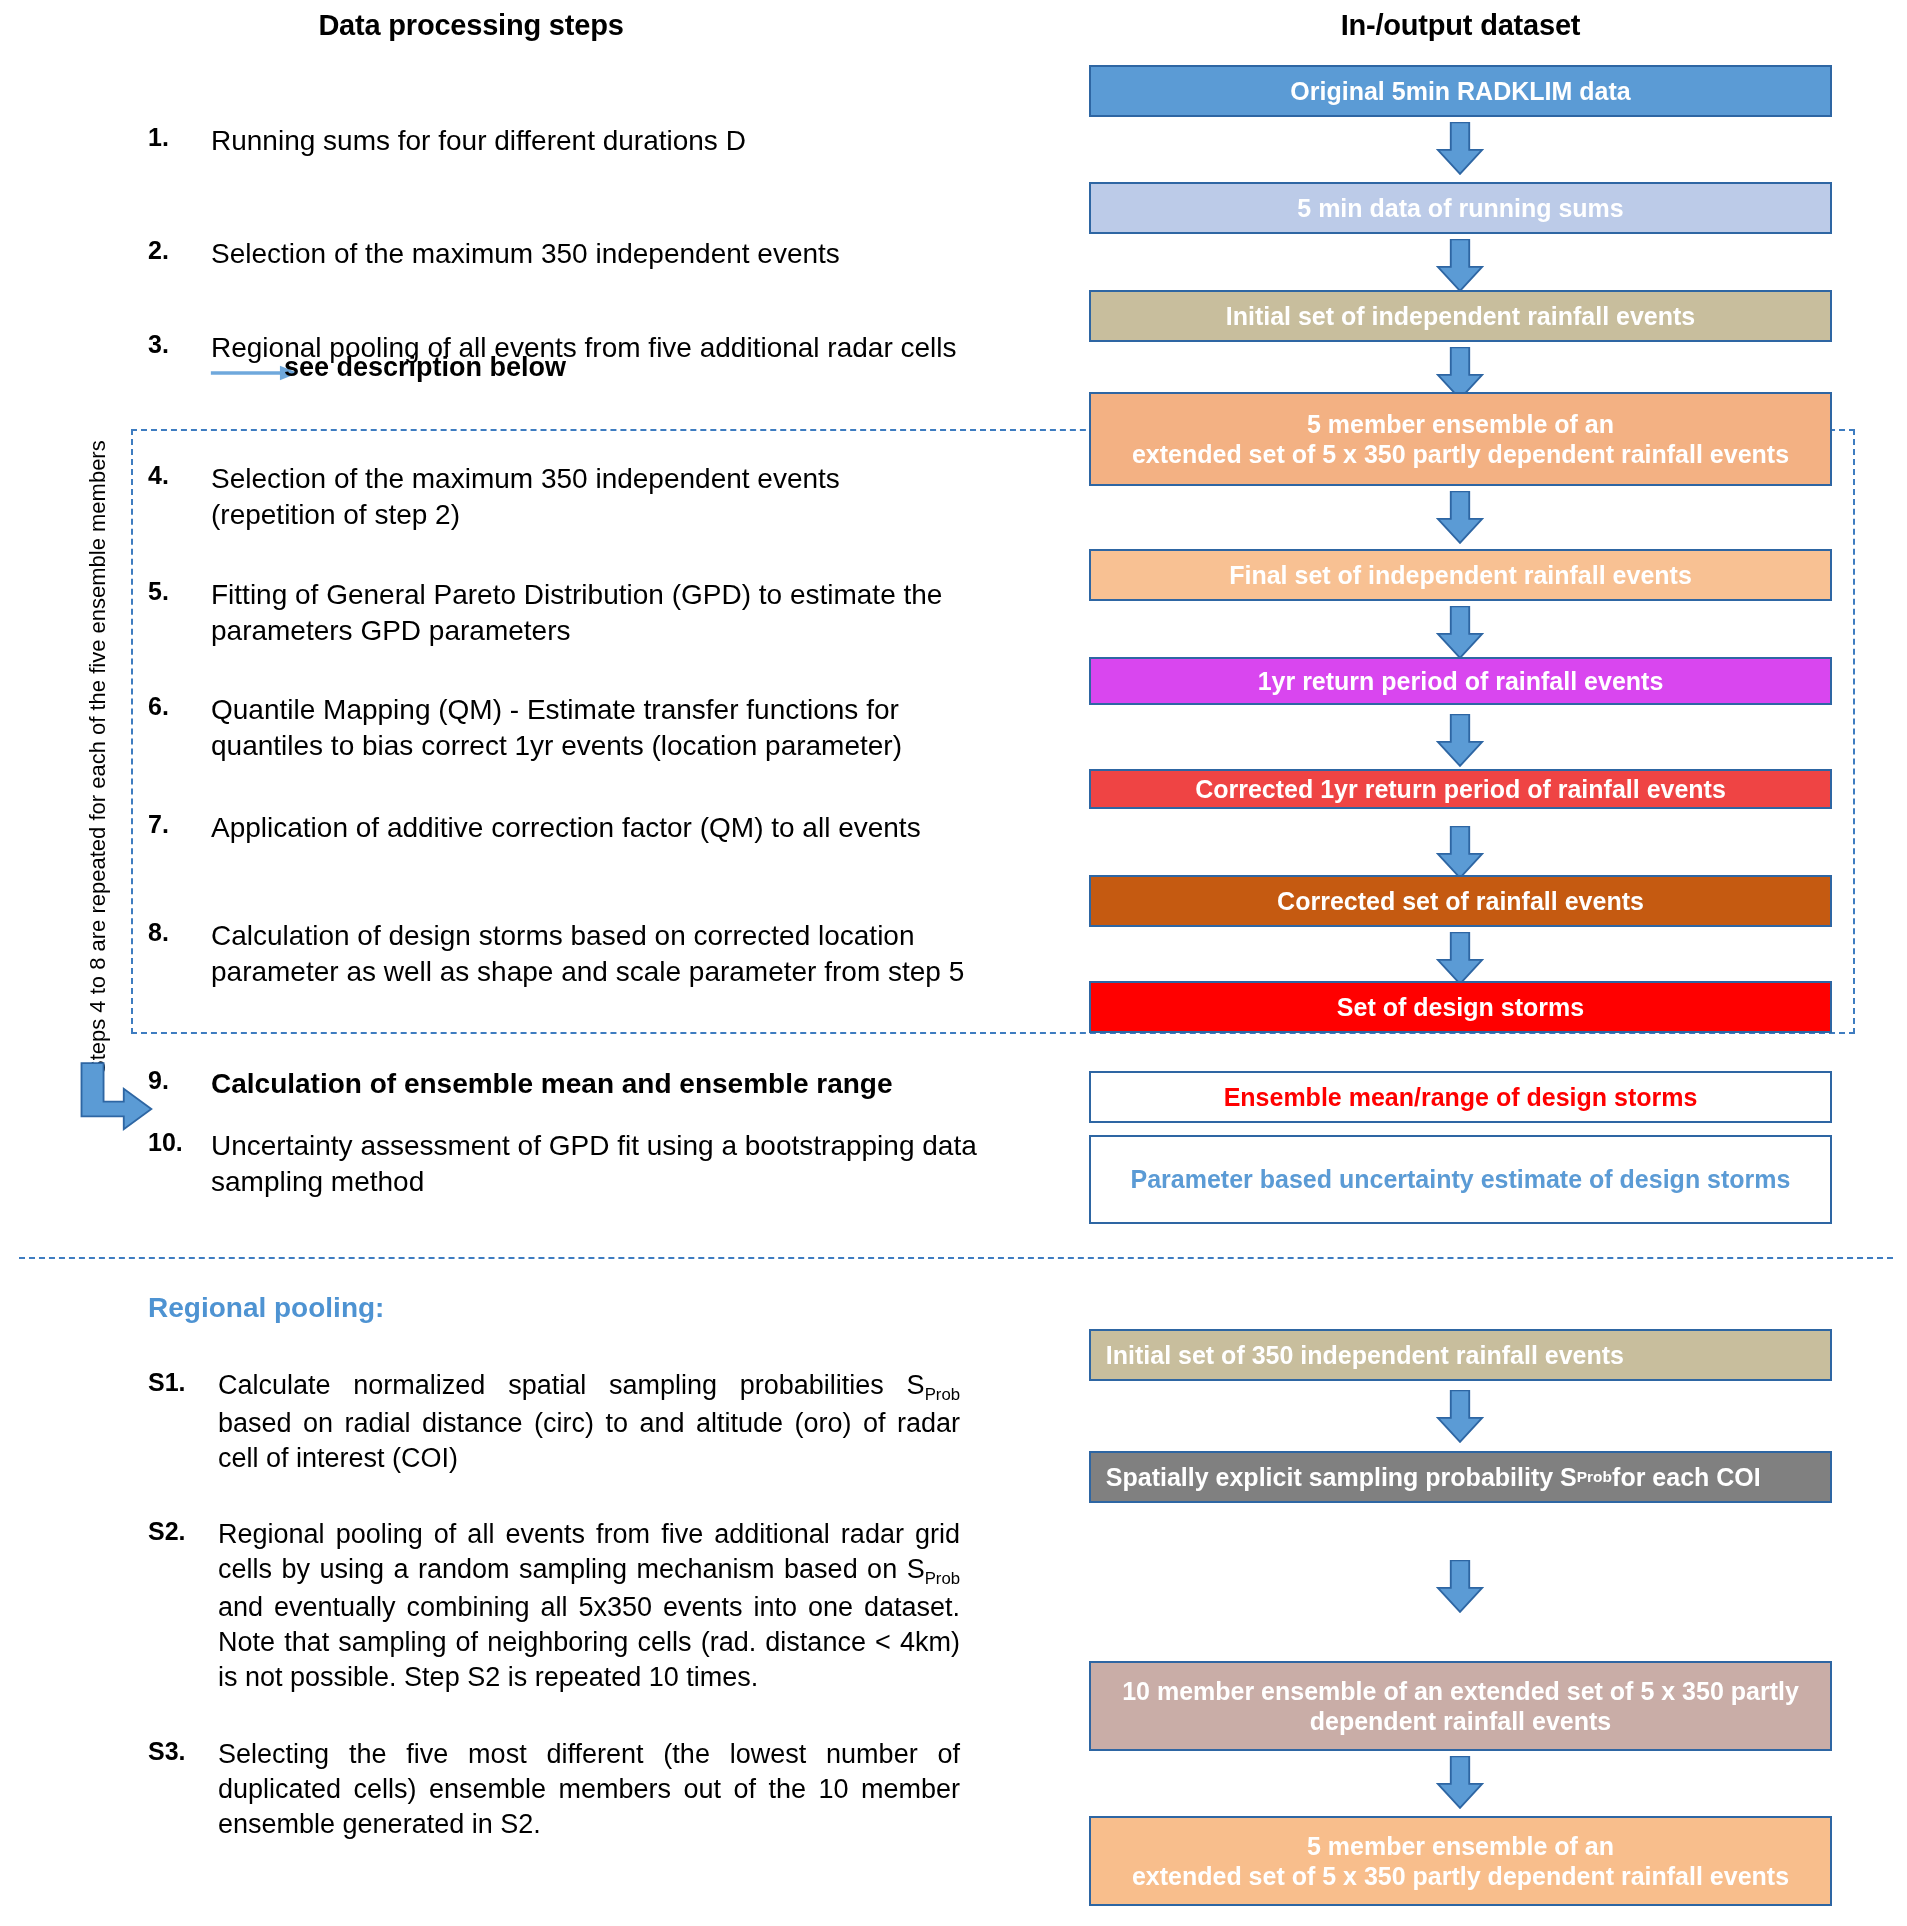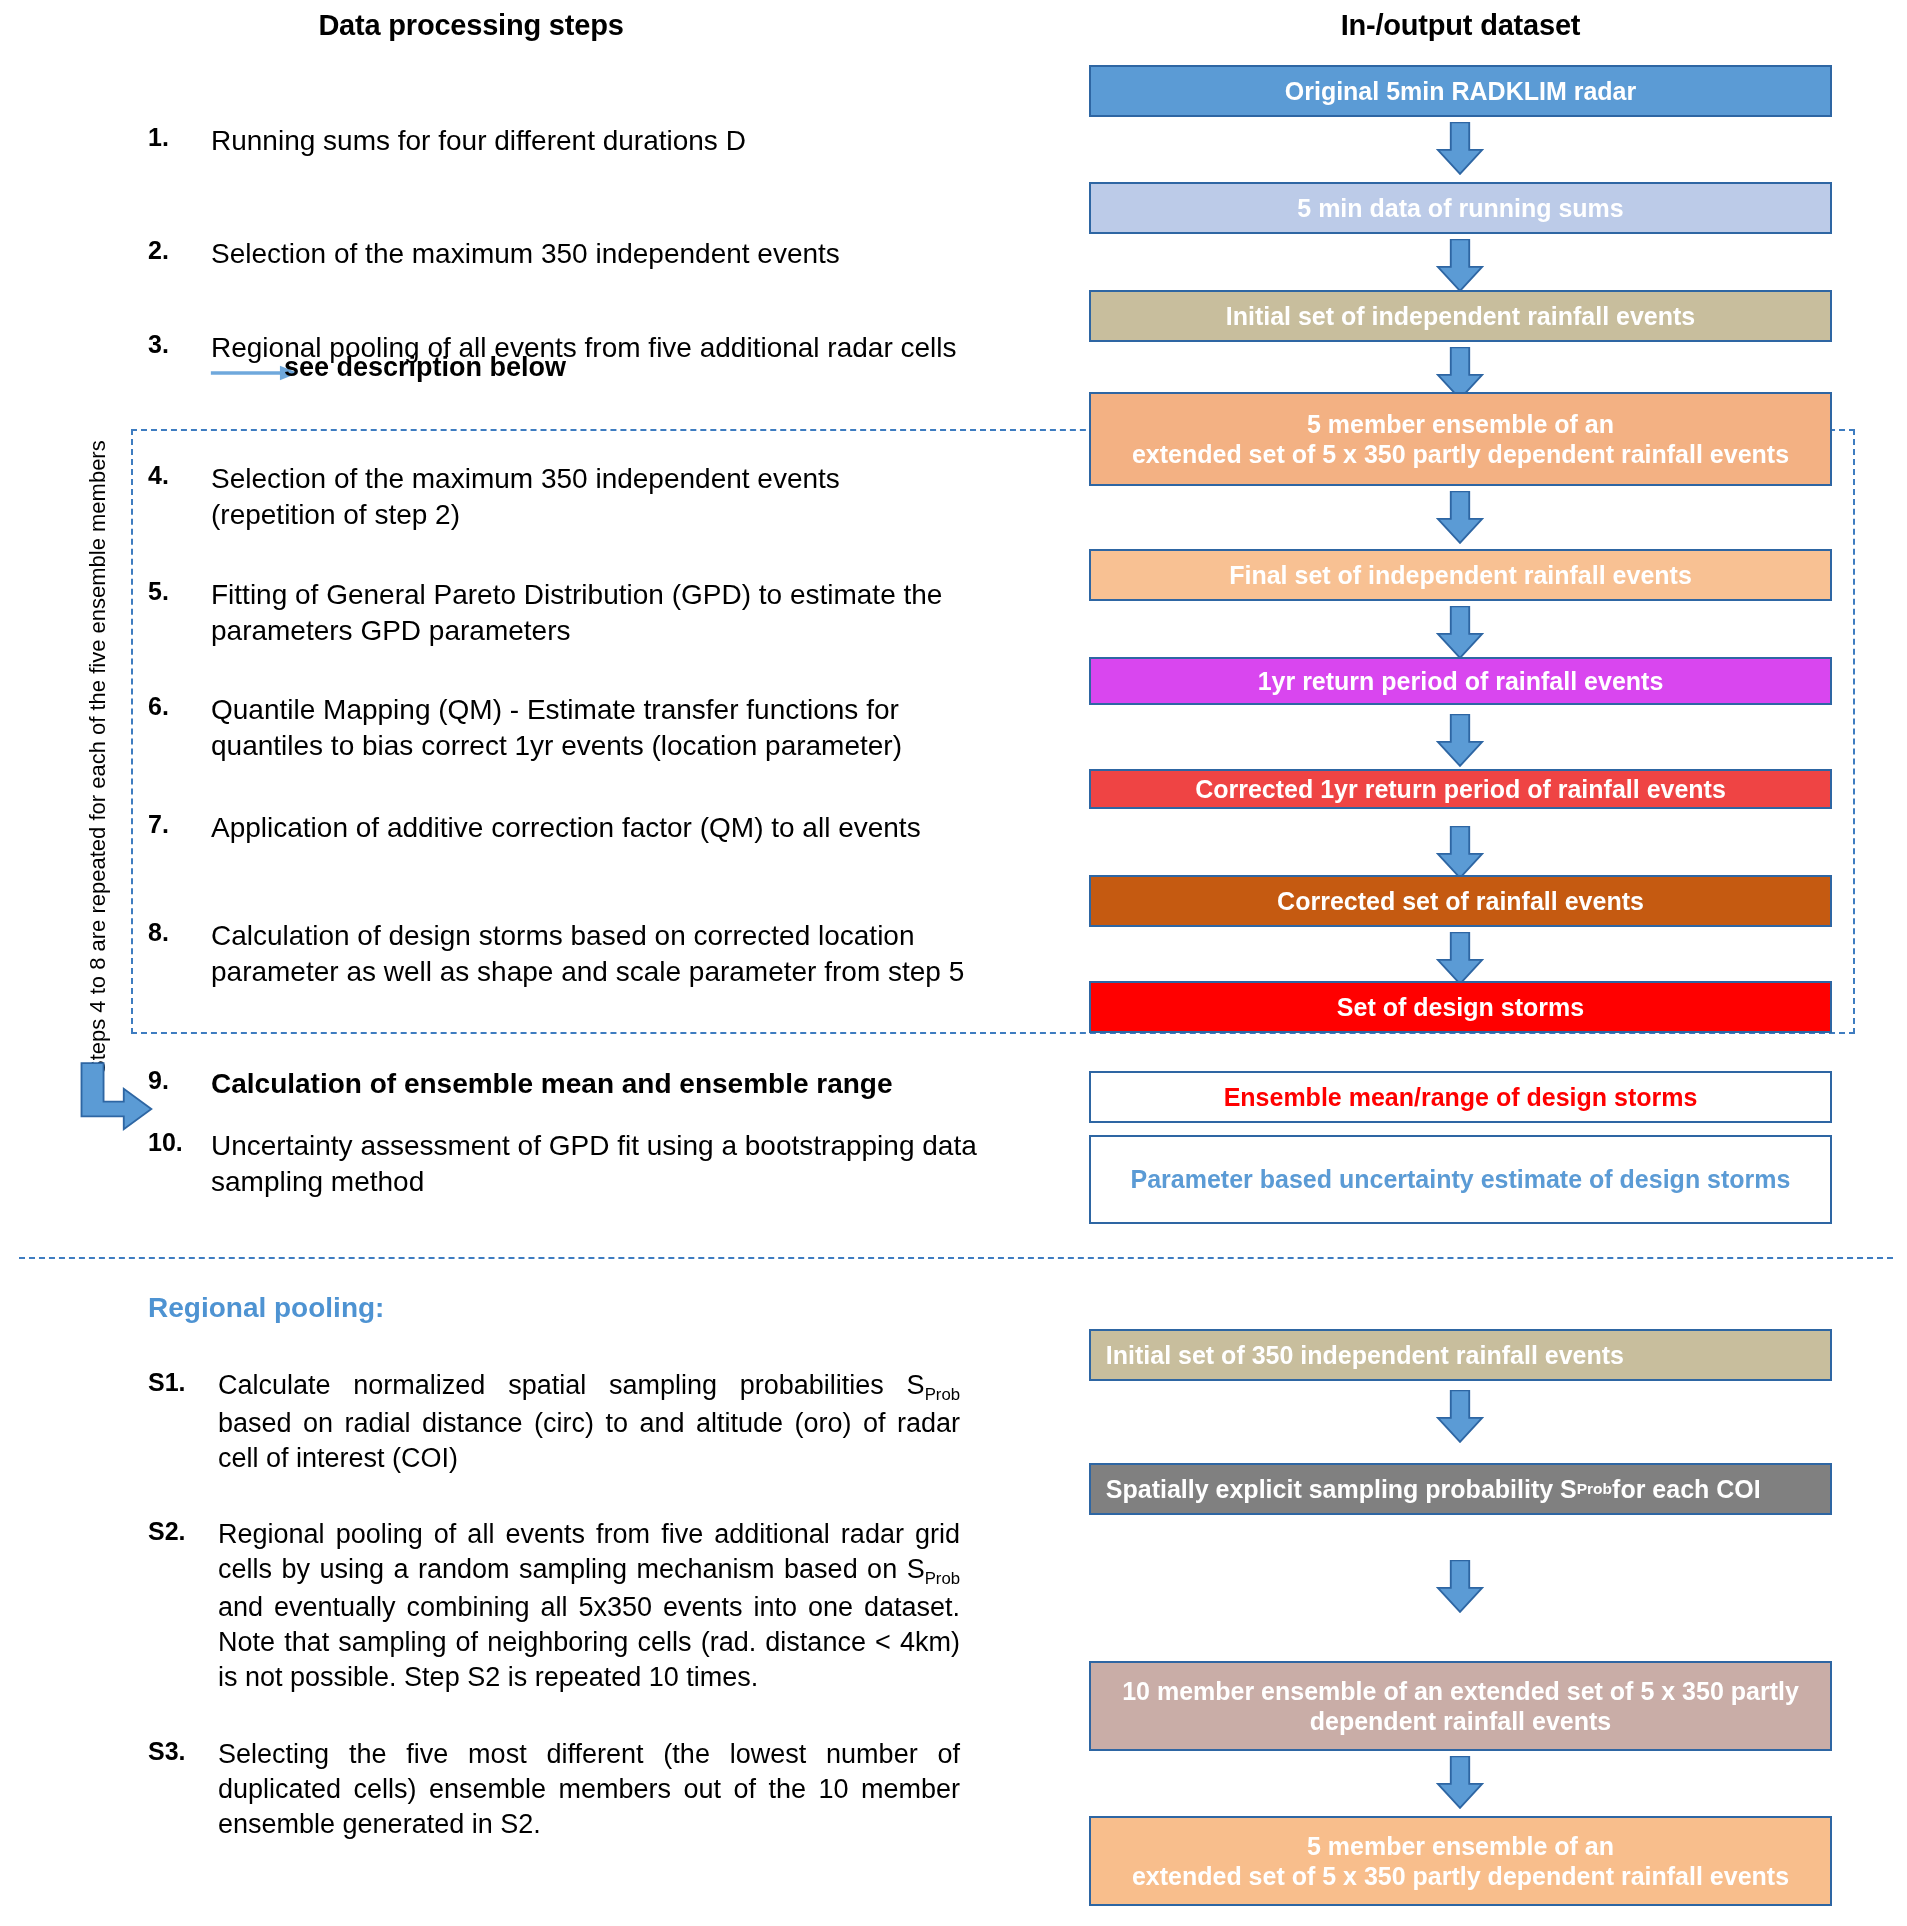--- a/index.html
+++ b/index.html
@@ -111,21 +111,21 @@
 
 <div class="step bold" style="left:148px;top:1066px;width:886px;">
   <span class="num">9.</span>
   <span class="txt">Calculation of ensemble mean and ensemble range</span>
 </div>
 <div class="step" style="left:148px;top:1128px;width:831px;">
   <span class="num">10.</span>
   <span class="txt">Uncertainty assessment of GPD fit using a bootstrapping data sampling method</span>
 </div>
 
-<div class="fbox" style="top:65px;height:52px;background:#5B9BD5;color:#FFFFFF;">Original 5min RADKLIM radar</div>
+<div class="fbox" style="top:65px;height:52px;background:#5B9BD5;color:#FFFFFF;">Original 5min RADKLIM data</div>
 <div class="darrow" style="left:1436px;top:122px;">
   <svg viewBox="0 0 52 58">
       <polygon points="16,0 36,0 36,30 50,30 26,56 2,30 16,30" fill="#5B9BD5" stroke="#2E66A3" stroke-width="2"></polygon>
     </svg>
 </div>
 
 <div class="fbox" style="top:182px;height:52px;background:#BCCBE8;color:#FFFFFF;">5 min  data of running sums</div>
 <div class="darrow" style="left:1436px;top:239px;">
   <svg viewBox="0 0 52 58">
       <polygon points="16,0 36,0 36,30 50,30 26,56 2,30 16,30" fill="#5B9BD5" stroke="#2E66A3" stroke-width="2"></polygon>
@@ -196,21 +196,21 @@
   <span class="txt">Selecting the five most different (the lowest number of duplicated cells) ensemble members out of the 10 member ensemble generated in S2.</span>
 </div>
 
 <div class="fbox lefttext" style="top:1329px;height:52px;background:#C8BE9D;color:#FFFFFF;">Initial set of 350 independent rainfall events</div>
 <div class="darrow" style="left:1436px;top:1390px;">
   <svg viewBox="0 0 52 58">
       <polygon points="16,0 36,0 36,30 50,30 26,56 2,30 16,30" fill="#5B9BD5" stroke="#2E66A3" stroke-width="2"></polygon>
     </svg>
 </div>
 
-<div class="fbox lefttext" style="top:1451px;height:52px;background:#808080;color:#FFFFFF;margin-top:12px;">Spatially explicit sampling probability S<sub>Prob</sub> for each COI</div>
+<div class="fbox lefttext" style="top:1451px;height:52px;background:#808080;color:#FFFFFF;">Spatially explicit sampling probability S<sub>Prob</sub> for each COI</div>
 <div class="darrow" style="left:1436px;top:1560px;">
   <svg viewBox="0 0 52 58">
       <polygon points="16,0 36,0 36,30 50,30 26,56 2,30 16,30" fill="#5B9BD5" stroke="#2E66A3" stroke-width="2"></polygon>
     </svg>
 </div>
 
 <div class="fbox" style="top:1661px;height:90px;background:#C9ADA7;color:#FFFFFF;">10 member ensemble of an extended set of 5 x 350 partly<br>dependent rainfall events</div>
 <div class="darrow" style="left:1436px;top:1756px;">
   <svg viewBox="0 0 52 58">
       <polygon points="16,0 36,0 36,30 50,30 26,56 2,30 16,30" fill="#5B9BD5" stroke="#2E66A3" stroke-width="2"></polygon>

